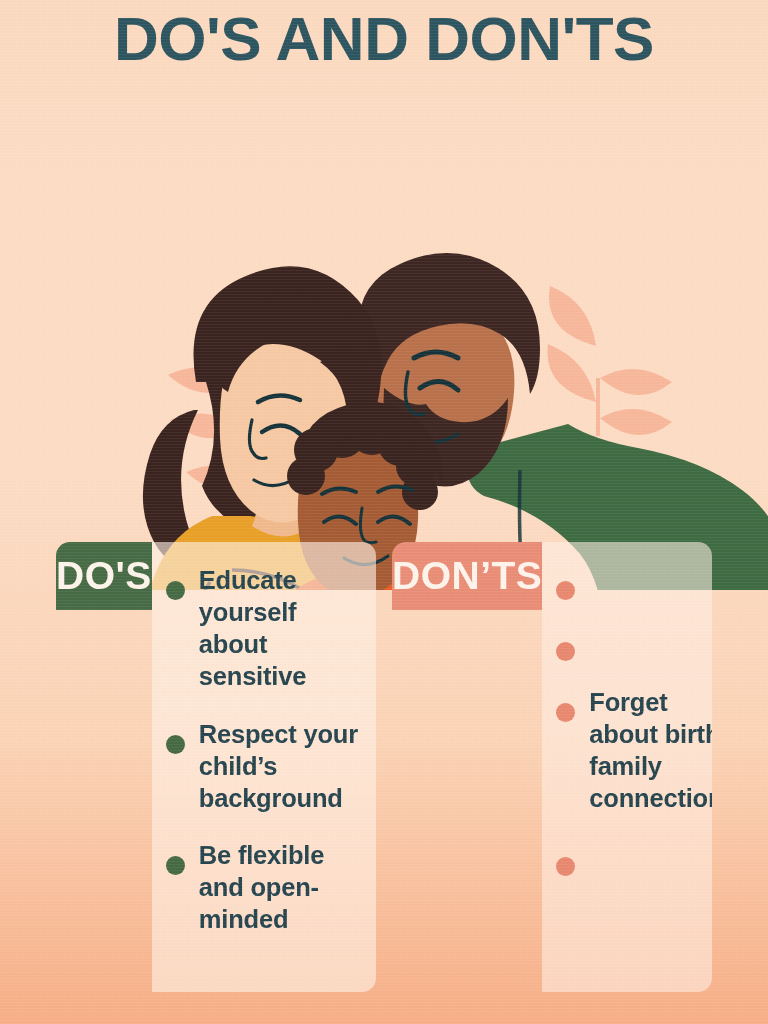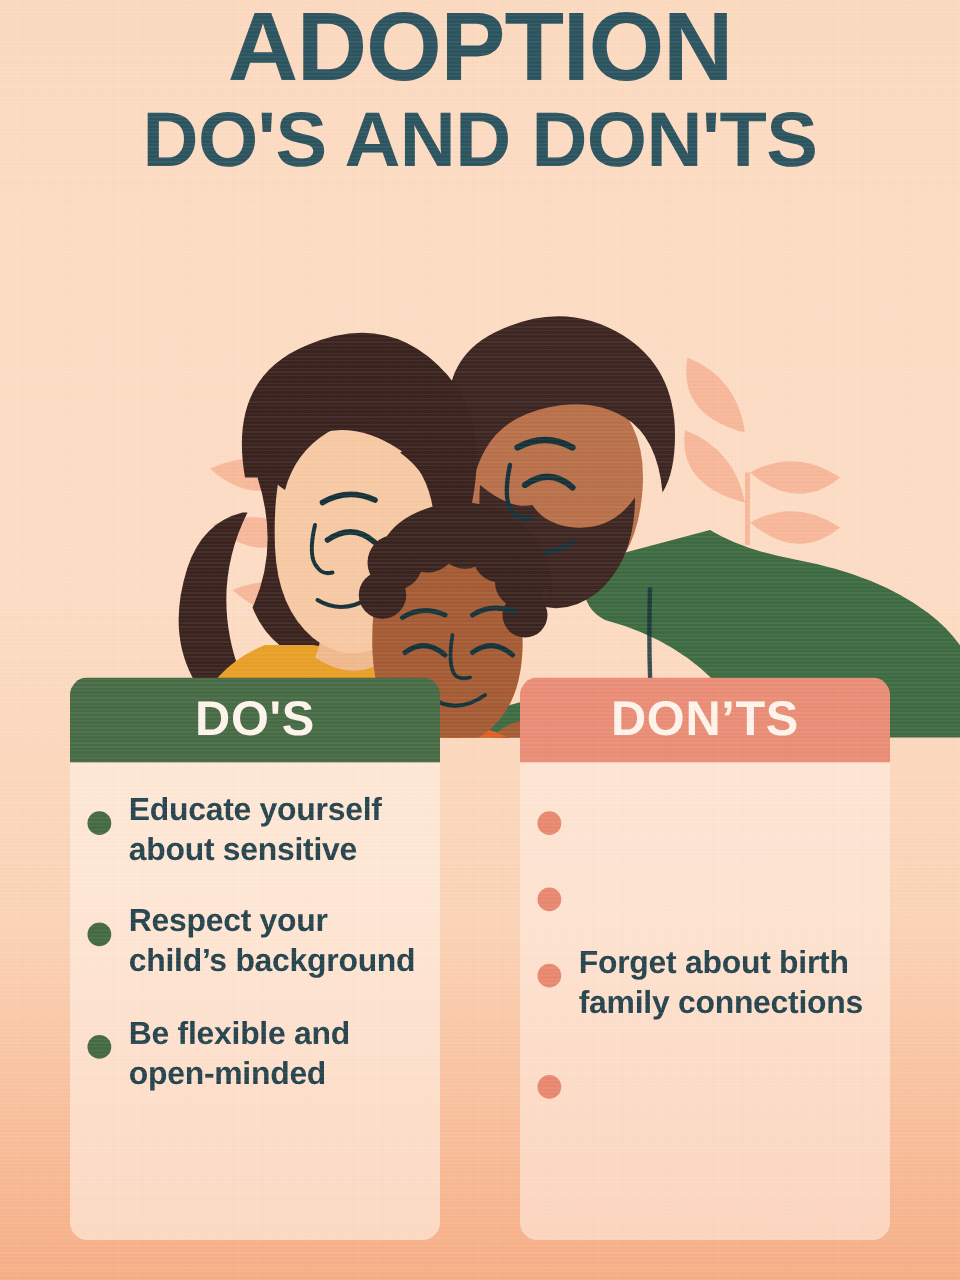--- a/index.html
+++ b/index.html
@@ -72,25 +72,25 @@
     left: 0;
     width: 768px;
     height: 450px;
     z-index: 5;
     display: flex;
     justify-content: space-between;
     padding: 0 56px;
     box-sizing: border-box;
   }
   .card {
-    width: 296px;
+    width: 320px;
     border-radius: 14px;
     overflow: hidden;
     display: flex;
-    flex-direction: column;
+    flex-direction: row;
   }
   .card-header {
     height: 68px;
     display: flex;
     align-items: center;
     justify-content: center;
     font-size: 39px;
     font-weight: 700;
     color: #fdf3ea;
     letter-spacing: 0.5px;
@@ -275,21 +275,20 @@
 
           <path d="M344 408 q22 14 44 -2" stroke="#17333a" stroke-width="3.2" fill="none" stroke-linecap="round"></path>
         </g>
 
         <rect x="346" y="470" width="44" height="130" fill="#f6c9a4" opacity="0.95"></rect>
       </g>
     </svg>
   </div>
 
   <div class="title-block">
-    <div class="title-line1">ADOPTION</div>
     <div class="title-line2">DO'S AND DON'TS</div>
   </div>
 
   <div class="cards">
 
     <div class="card card--dos">
       <div class="card-header">DO'S</div>
       <div class="card-body">
         <ul class="bullet-list">
           <li class="bullet-item">

